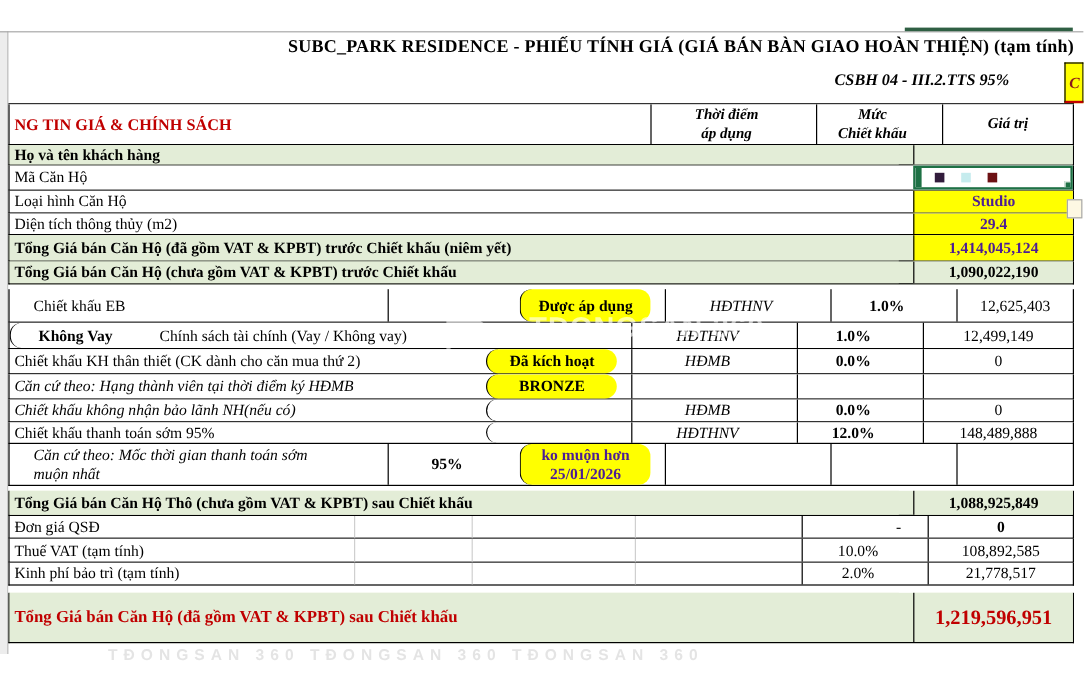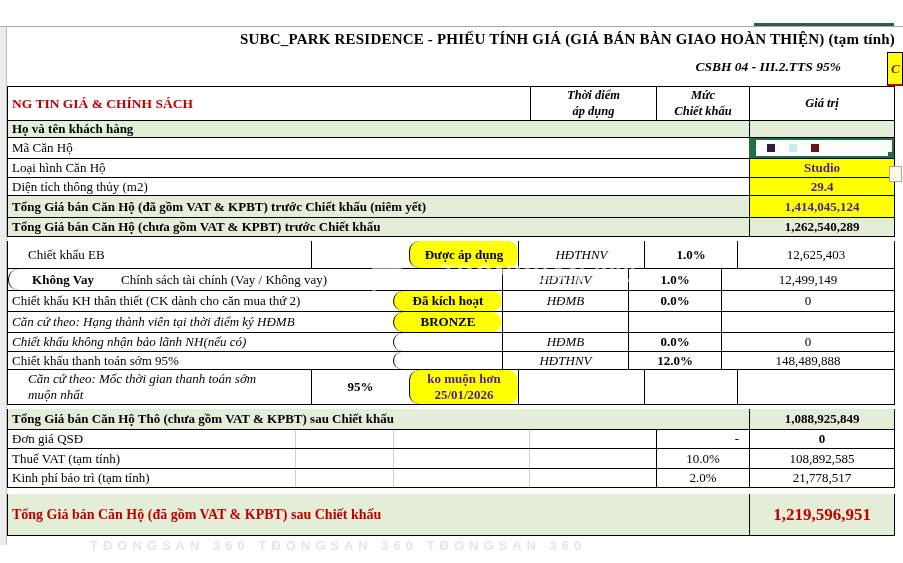--- a/index.html
+++ b/index.html
@@ -13,21 +13,21 @@
   .topline{left:0;top:26px;width:903px;height:1px;background:#a8a8a8;}
   .greenline{left:754px;top:23px;width:140px;height:3px;background:#2f5f43;}
   .title{left:7px;top:31px;width:888px;text-align:right;font-weight:bold;font-size:15px;letter-spacing:.2px;}
   .subtitle{right:62px;top:59px;font-weight:bold;font-style:italic;font-size:13.5px;}
   .cornercell{left:887px;top:52px;width:16px;height:34px;background:#ffff00;border:1px solid #000;
     border-bottom:2px solid #c00000;font-weight:bold;font-style:italic;font-size:13px;color:#8b1a1a;
     display:flex;align-items:center;padding-left:3px;box-sizing:border-box;}
   
   .table{left:7px;top:86px;width:888px;border-top:1px solid #000;}
   .r{display:flex;border-bottom:1px solid #000;border-left:1px solid #000;border-right:1px solid #000;
-     box-sizing:border-box;width:888px;background:#fff;position:relative;}
+     box-sizing:border-box;width:888px;background:#fff;position:relative;gap:12px;}
   .rgap{border:none;background:#fff;width:888px;}
   .cell{display:flex;align-items:center;box-sizing:border-box;font-size:13px;overflow:hidden;}
   .bL{border-left:1px solid #000;}
   .cA{width:287px;flex:0 0 auto;margin-left:16px;}
   .cB{width:98px;flex:0 0 auto;}
   .cC{width:109px;flex:0 0 auto;border-radius:10px;}
   .cD{width:126px;flex:0 0 auto;}
   .cE{width:93px;flex:0 0 auto;}
   .cAB{width:385px;flex:0 0 auto;}
   .cABC{width:522px;flex:0 0 auto;}
@@ -115,21 +115,21 @@
     <div class="cell cF bL ctr yellow bold navy">29.4</div>
   </div>
 
   <div class="r green" style="height:22px">
     <div class="cell cAE lab bold green">Tổng Giá bán Căn Hộ (đã gồm VAT &amp; KPBT) trước Chiết khấu (niêm yết)</div>
     <div class="cell cF bL ctr yellow bold navy">1,414,045,124</div>
   </div>
 
   <div class="r green" style="height:19px">
     <div class="cell cAE lab bold green">Tổng Giá bán Căn Hộ (chưa gồm VAT &amp; KPBT) trước Chiết khấu</div>
-    <div class="cell cF bL ctr bold green">1,262,540,289</div>
+    <div class="cell cF bL ctr bold green">1,090,022,190</div>
   </div>
 
   <div class="rgap" style="height:4px"></div>
 
   <div class="r" style="height:28px">
     <div class="cell cA lab">Chiết khấu EB</div>
     <div class="cell cB bL"></div>
     <div class="cell cC bL ctr yellow bold">Được áp dụng</div>
     <div class="cell cD bL ctr ital">HĐTHNV</div>
     <div class="cell cE bL ctr bold">1.0%</div>

